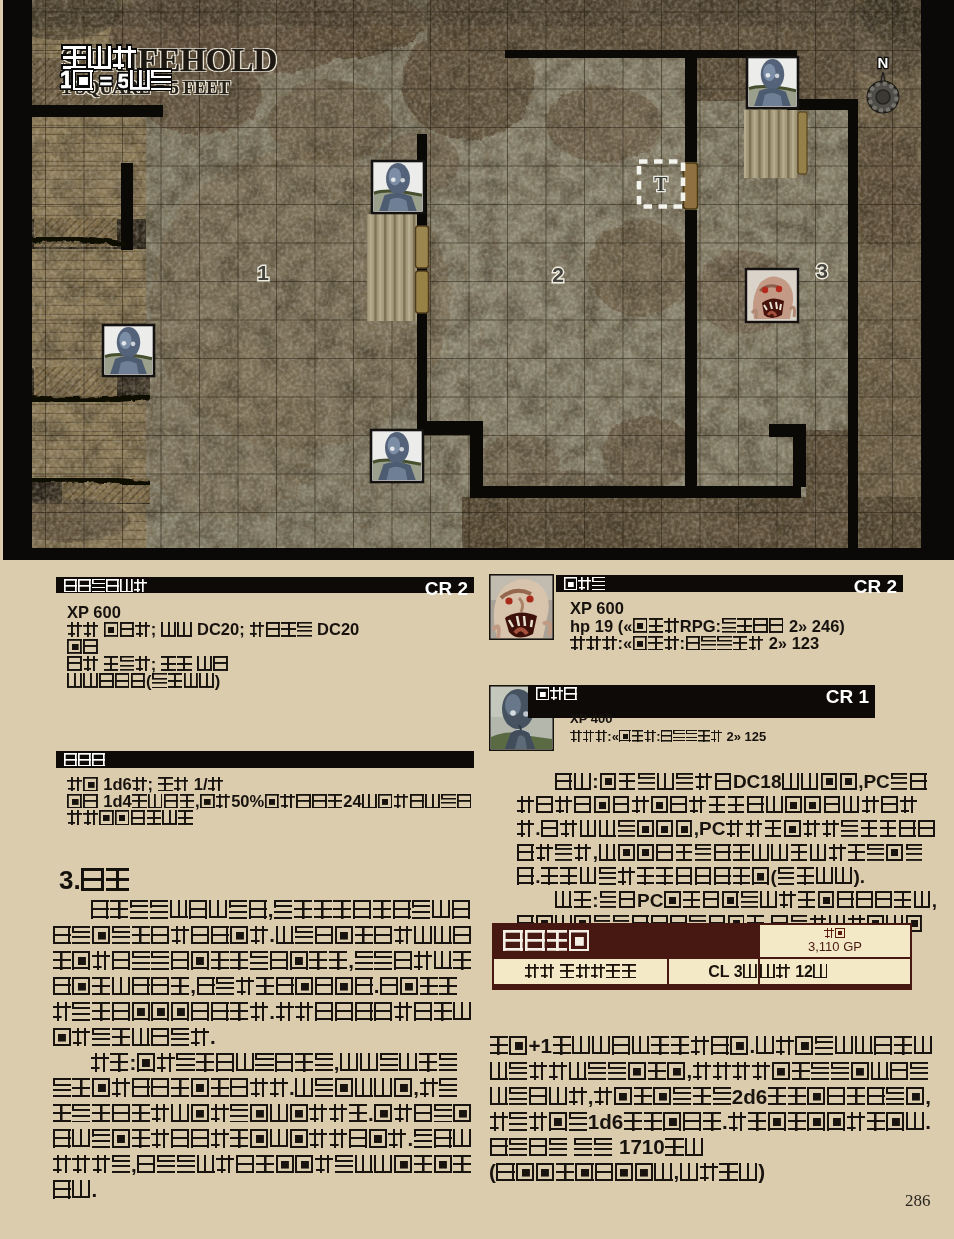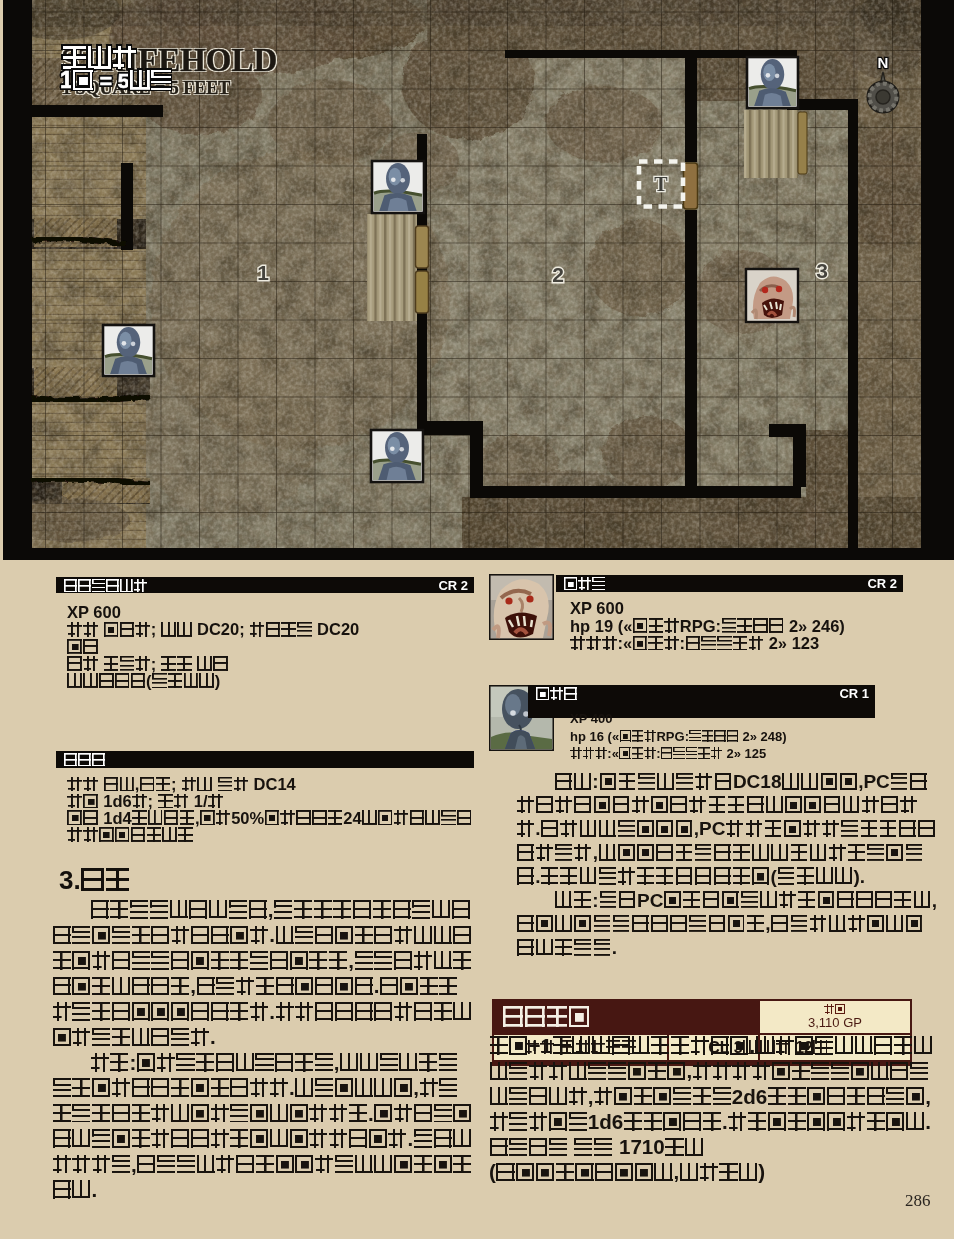--- a/index.html
+++ b/index.html
@@ -8,21 +8,21 @@
  background-repeat:no-repeat;vertical-align:-.09em;
  background-image:linear-gradient(currentColor,currentColor),linear-gradient(currentColor,currentColor),linear-gradient(currentColor,currentColor),linear-gradient(currentColor,currentColor),linear-gradient(currentColor,currentColor)}
 .p0{background-size:100% 13%,100% 13%,100% 13%,14% 100%,0 0;background-position:0 0,0 50%,0 100%,50% 0,0 0}
 .p1{background-size:100% 13%,100% 13%,100% 13%,13% 100%,13% 100%;background-position:0 0,0 48%,0 100%,0 0,100% 0}
 .p2{background-size:13% 94%,13% 94%,13% 94%,100% 13%,0 0;background-position:0 0,50% 0,100% 0,0 100%,0 0}
 .p3{background-size:100% 11%,100% 11%,100% 11%,100% 11%,13% 36%;background-position:0 0,0 31%,0 64%,0 100%,0 2%}
 .p4{background-size:13% 100%,13% 100%,100% 12%,48% 12%,0 0;background-position:28% 0,76% 0,0 22%,6% 88%,0 0}
 .p5{background-size:100% 12%,100% 12%,12% 100%,12% 100%,44% 42%;background-position:0 0,0 100%,0 0,100% 0,54% 56%}
 .bar{background:#0d0a07;color:#fff;font-weight:700}
 .bar .t{font-size:14.5px;padding-left:8px;position:absolute;top:1px}
-.bar .cr{position:absolute;right:6px;top:1px;font-size:13px}
+.bar .cr{position:absolute;right:6px;top:1px;font-size:19px}
 .stat{font-weight:700;color:#17120e}
 .stat div{white-space:nowrap}
 .body{font-weight:700;color:#18130e}
 .body div{white-space:nowrap}
 .ind{padding-left:38px}
 .wide i.cj{margin:0 .085em 0 .045em}
 .outl{-webkit-text-stroke:0.7px #fff;text-shadow:-1.6px -1.6px 0 #090909,1.6px -1.6px 0 #090909,-1.6px 1.6px 0 #090909,1.6px 1.6px 0 #090909,0 -2px 0 #090909,0 2px 0 #090909,-2px 0 0 #090909,2px 0 0 #090909}
 .wouts{text-shadow:-1.2px -1.2px 0 #ede8da,1.2px -1.2px 0 #ede8da,-1.2px 1.2px 0 #ede8da,1.2px 1.2px 0 #ede8da;-webkit-text-stroke:0.4px #1e1a14}
 .cjo{filter:drop-shadow(0 0 0.6px #fff) drop-shadow(1.7px 0 0 #0a0a0a) drop-shadow(-1.7px 0 0 #0a0a0a) drop-shadow(0 1.7px 0 #0a0a0a) drop-shadow(0 -1.7px 0 #0a0a0a)}
 </style></head><body>
@@ -232,21 +232,20 @@
     <div><i class="cj p5"></i><i class="cj p1"></i></div>
     <div><i class="cj p1"></i><i class="cj p4"></i> <i class="cj p0"></i><i class="cj p3"></i><i class="cj p4"></i>; <i class="cj p0"></i><i class="cj p0"></i> <i class="cj p2"></i><i class="cj p1"></i></div>
     <div><i class="cj p2"></i><i class="cj p2"></i><i class="cj p1"></i><i class="cj p1"></i><i class="cj p1"></i>(<i class="cj p3"></i><i class="cj p0"></i><i class="cj p2"></i><i class="cj p2"></i>)</div>
   </div>
 
 <div class="abs bar" style="left:56px;top:751px;width:418px;height:17px">
     <span class="t"><i class="cj p1"></i><i class="cj p1"></i><i class="cj p1"></i></span>
   </div>
 
 <div class="abs stat" style="left:67px;top:776px;font-size:16.5px;line-height:16.9px">
-    <div><i class="cj p4"></i><i class="cj p4"></i> <i class="cj p1"></i><i class="cj p2"></i>,<i class="cj p1"></i><i class="cj p0"></i>; <i class="cj p4"></i><i class="cj p2"></i> <i class="cj p3"></i><i class="cj p4"></i> DC14</div>
     <div><i class="cj p4"></i><i class="cj p5"></i> 1d6<i class="cj p4"></i>;  <i class="cj p0"></i><i class="cj p4"></i> 1/<i class="cj p4"></i></div>
     <div><i class="cj p5"></i><i class="cj p1"></i> 1d4<i class="cj p0"></i><i class="cj p2"></i><i class="cj p1"></i><i class="cj p0"></i>,<i class="cj p5"></i><i class="cj p4"></i>50%<i class="cj p5"></i><i class="cj p4"></i><i class="cj p1"></i><i class="cj p1"></i><i class="cj p0"></i>24<i class="cj p2"></i><i class="cj p5"></i><i class="cj p4"></i><i class="cj p1"></i><i class="cj p2"></i><i class="cj p3"></i><i class="cj p1"></i></div>
     <div><i class="cj p4"></i><i class="cj p4"></i><i class="cj p5"></i><i class="cj p5"></i><i class="cj p1"></i><i class="cj p0"></i><i class="cj p2"></i><i class="cj p0"></i></div>
   </div>
 
 <div class="abs" style="left:59px;top:867px;font-size:26px;font-weight:700;color:#14100c;line-height:1">3.<i class="cj p1"></i><i class="cj p0"></i></div>
 
 <div class="abs body" style="left:52px;top:897px;font-size:20.6px;line-height:25.45px">
     <div class="ind"><i class="cj p1"></i><i class="cj p0"></i><i class="cj p3"></i><i class="cj p3"></i><i class="cj p2"></i><i class="cj p1"></i><i class="cj p2"></i><i class="cj p3"></i><i class="cj p1"></i>,<i class="cj p3"></i><i class="cj p0"></i><i class="cj p0"></i><i class="cj p0"></i><i class="cj p1"></i><i class="cj p0"></i><i class="cj p1"></i><i class="cj p3"></i><i class="cj p2"></i><i class="cj p1"></i></div>
     <div class=""><i class="cj p1"></i><i class="cj p3"></i><i class="cj p5"></i><i class="cj p3"></i><i class="cj p0"></i><i class="cj p1"></i><i class="cj p4"></i><i class="cj p1"></i><i class="cj p1"></i><i class="cj p5"></i><i class="cj p4"></i>.<i class="cj p2"></i><i class="cj p3"></i><i class="cj p1"></i><i class="cj p5"></i><i class="cj p0"></i><i class="cj p1"></i><i class="cj p4"></i><i class="cj p2"></i><i class="cj p2"></i><i class="cj p1"></i></div>
@@ -301,36 +300,35 @@
 <path d="M26 64 L29 52 Q32 48 36 53 L38 64 Z" fill="#5d6b78"></path>
 </svg></div>
 
 <div class="abs bar" style="left:528px;top:685px;width:347px;height:33px">
     <span class="t"><i class="cj p5"></i><i class="cj p4"></i><i class="cj p1"></i></span>
     <span class="cr">CR 1</span>
   </div>
 
 <div class="abs stat" style="left:570px;top:710px;font-size:13px;line-height:17.5px">
     <div>XP 400</div>
-    <div>hp 16 («<i class="cj p5"></i><i class="cj p0"></i><i class="cj p4"></i>RPG:<i class="cj p3"></i><i class="cj p0"></i><i class="cj p1"></i><i class="cj p1"></i> 2» 248)</div>
     <div><i class="cj p4"></i><i class="cj p4"></i><i class="cj p4"></i>:«<i class="cj p5"></i><i class="cj p0"></i><i class="cj p4"></i>:<i class="cj p1"></i><i class="cj p3"></i><i class="cj p3"></i><i class="cj p0"></i><i class="cj p4"></i> 2» 125</div>
   </div>
 
 <div class="abs body wide" style="left:516px;top:770px;font-size:19px;line-height:23.7px">
     <div class="ind"><i class="cj p1"></i><i class="cj p2"></i>:<i class="cj p5"></i><i class="cj p0"></i><i class="cj p3"></i><i class="cj p2"></i><i class="cj p3"></i><i class="cj p4"></i><i class="cj p1"></i>DC18<i class="cj p2"></i><i class="cj p2"></i><i class="cj p5"></i><i class="cj p5"></i>,PC<i class="cj p3"></i><i class="cj p1"></i></div>
     <div class=""><i class="cj p4"></i><i class="cj p1"></i><i class="cj p4"></i><i class="cj p1"></i><i class="cj p5"></i><i class="cj p1"></i><i class="cj p4"></i><i class="cj p5"></i><i class="cj p1"></i><i class="cj p4"></i><i class="cj p0"></i><i class="cj p0"></i><i class="cj p1"></i><i class="cj p2"></i><i class="cj p5"></i><i class="cj p5"></i><i class="cj p1"></i><i class="cj p2"></i><i class="cj p4"></i><i class="cj p1"></i><i class="cj p4"></i></div>
     <div class=""><i class="cj p4"></i>.<i class="cj p1"></i><i class="cj p4"></i><i class="cj p2"></i><i class="cj p2"></i><i class="cj p3"></i><i class="cj p5"></i><i class="cj p5"></i><i class="cj p5"></i>,PC<i class="cj p4"></i><i class="cj p4"></i><i class="cj p0"></i><i class="cj p5"></i><i class="cj p4"></i><i class="cj p4"></i><i class="cj p3"></i><i class="cj p0"></i><i class="cj p0"></i><i class="cj p1"></i><i class="cj p1"></i></div>
     <div class=""><i class="cj p1"></i><i class="cj p4"></i><i class="cj p3"></i><i class="cj p4"></i>,<i class="cj p2"></i><i class="cj p5"></i><i class="cj p5"></i><i class="cj p1"></i><i class="cj p0"></i><i class="cj p3"></i><i class="cj p1"></i><i class="cj p0"></i><i class="cj p2"></i><i class="cj p2"></i><i class="cj p0"></i><i class="cj p2"></i><i class="cj p4"></i><i class="cj p0"></i><i class="cj p3"></i><i class="cj p5"></i><i class="cj p3"></i></div>
     <div class=""><i class="cj p1"></i>.<i class="cj p0"></i><i class="cj p0"></i><i class="cj p2"></i><i class="cj p3"></i><i class="cj p4"></i><i class="cj p0"></i><i class="cj p0"></i><i class="cj p1"></i><i class="cj p1"></i><i class="cj p1"></i><i class="cj p0"></i><i class="cj p5"></i>(<i class="cj p3"></i><i class="cj p0"></i><i class="cj p2"></i><i class="cj p2"></i>).</div>
     <div class="ind"><i class="cj p2"></i><i class="cj p0"></i>:<i class="cj p3"></i><i class="cj p1"></i>PC<i class="cj p5"></i><i class="cj p0"></i><i class="cj p1"></i><i class="cj p5"></i><i class="cj p3"></i><i class="cj p2"></i><i class="cj p4"></i><i class="cj p0"></i><i class="cj p5"></i><i class="cj p1"></i><i class="cj p1"></i><i class="cj p1"></i><i class="cj p0"></i><i class="cj p2"></i>,</div>
     <div class=""><i class="cj p1"></i><i class="cj p5"></i><i class="cj p2"></i><i class="cj p5"></i><i class="cj p3"></i><i class="cj p3"></i><i class="cj p1"></i><i class="cj p1"></i><i class="cj p1"></i><i class="cj p3"></i><i class="cj p1"></i><i class="cj p5"></i><i class="cj p0"></i>,<i class="cj p1"></i><i class="cj p3"></i><i class="cj p4"></i><i class="cj p2"></i><i class="cj p4"></i><i class="cj p5"></i><i class="cj p2"></i><i class="cj p5"></i></div>
     <div class=""><i class="cj p1"></i><i class="cj p2"></i><i class="cj p0"></i><i class="cj p3"></i><i class="cj p3"></i>.</div>
   </div>
 
-<div class="abs" style="left:492px;top:999px;width:420px;height:67px;background:#471712">
+<div class="abs" style="left:492px;top:923px;width:420px;height:67px;background:#471712">
 <div class="abs" style="left:268px;top:2px;width:150px;height:32px;background:#f3e9c6;text-align:center">
  <div style="font-size:11.5px;color:#5a1a10;font-weight:700;padding-top:2px"><i class="cj p4"></i><i class="cj p5"></i></div>
  <div style="font-size:13px;color:#4a1a12;margin-top:0px">3,110 GP</div>
 </div>
 <div class="abs" style="left:10px;top:5px;font-size:23px;color:#f4efe4;font-weight:700"><i class="cj p1"></i><i class="cj p1"></i><i class="cj p0"></i><i class="cj p5"></i></div>
 <div class="abs" style="left:2px;top:36px;width:173px;height:25px;background:#f3e9c6;text-align:center;font-weight:700;font-size:16px;color:#1c130d;line-height:25px"><i class="cj p4"></i><i class="cj p4"></i> <i class="cj p0"></i><i class="cj p4"></i><i class="cj p4"></i><i class="cj p0"></i><i class="cj p0"></i></div>
 <div class="abs" style="left:177px;top:36px;width:89px;height:25px;background:#f3e9c6;text-align:right;font-weight:700;font-size:16px;color:#1c130d;line-height:25px">CL 3<i class="cj p2"></i></div>
 <div class="abs" style="left:268px;top:36px;width:150px;height:25px;background:#f3e9c6;font-weight:700;font-size:16px;color:#1c130d;line-height:25px"><i class="cj p2"></i><i class="cj p4"></i> 12<i class="cj p2"></i></div>
 </div>
 

